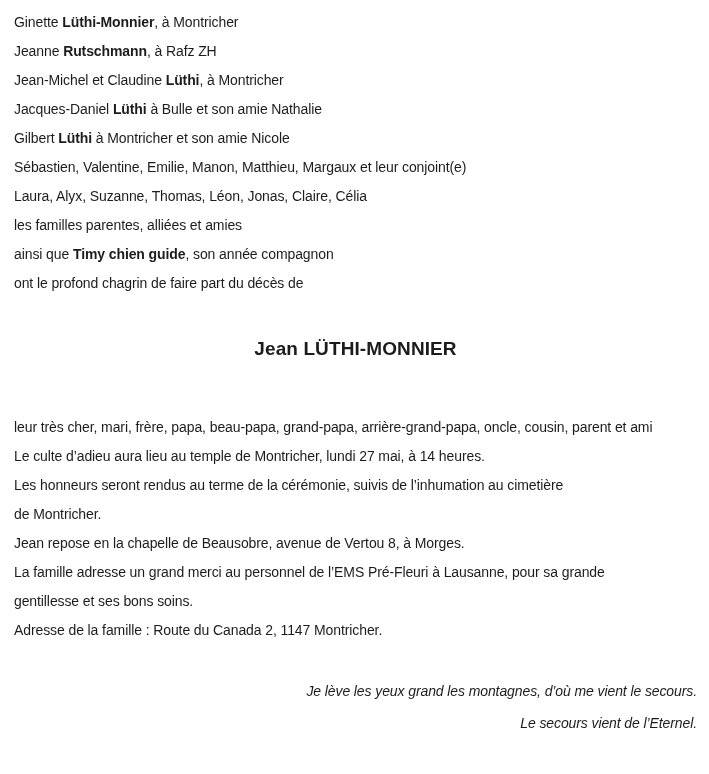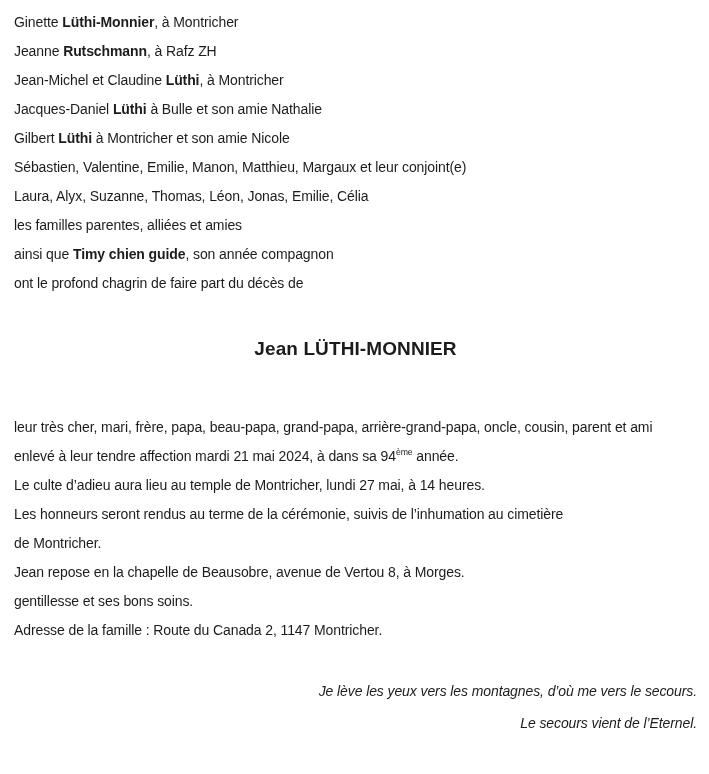--- a/index.html
+++ b/index.html
@@ -61,37 +61,37 @@
 
 <div class="document">
 
   <section class="family-list">
       <p class="line"><span>Ginette </span><span class="bold">Lüthi-Monnier</span><span>, à Montricher</span></p>
       <p class="line"><span>Jeanne </span><span class="bold">Rutschmann</span><span>, à Rafz ZH</span></p>
       <p class="line"><span>Jean-Michel et Claudine </span><span class="bold">Lüthi</span><span>, à Montricher</span></p>
       <p class="line"><span>Jacques-Daniel </span><span class="bold">Lüthi</span><span> à Bulle et son amie Nathalie</span></p>
       <p class="line"><span>Gilbert </span><span class="bold">Lüthi</span><span> à Montricher et son amie Nicole</span></p>
       <p class="line"><span>Sébastien, Valentine, Emilie, Manon, Matthieu, Margaux et leur conjoint(e)</span></p>
-      <p class="line"><span>Laura, Alyx, Suzanne, Thomas, Léon, Jonas, Emilie, Célia</span></p>
+      <p class="line"><span>Laura, Alyx, Suzanne, Thomas, Léon, Jonas, Claire, Célia</span></p>
       <p class="line"><span>les familles parentes, alliées et amies</span></p>
       <p class="line"><span>ainsi que </span><span class="bold">Timy chien guide</span><span>, son année compagnon</span></p>
       <p class="line"><span>ont le profond chagrin de faire part du décès de</span></p>
     </section>
 
   <h1 class="title">Jean LÜTHI-MONNIER</h1>
 
   <section class="body-text">
       <p class="line"><span>leur très cher, mari, frère, papa, beau-papa, grand-papa, arrière-grand-papa, oncle, cousin, parent et ami</span></p>
-      <p class="line"><span>enlevé à leur tendre affection mardi 21 mai 2024, à dans sa 94</span><sup>ème</sup><span> année.</span></p>
       <p class="line"><span>Le culte d’adieu aura lieu au temple de Montricher, lundi 27 mai, à 14 heures.</span></p>
       <p class="line"><span>Les honneurs seront rendus au terme de la cérémonie, suivis de l’inhumation au cimetière</span></p>
       <p class="line"><span>de Montricher.</span></p>
       <p class="line"><span>Jean repose en la chapelle de Beausobre, avenue de Vertou 8, à Morges.</span></p>
+      <p class="line"><span>La famille adresse un grand merci au personnel de l’EMS Pré-Fleuri à Lausanne, pour sa grande</span></p>
       <p class="line"><span>gentillesse et ses bons soins.</span></p>
       <p class="line"><span>Adresse de la famille : Route du Canada 2, 1147 Montricher.</span></p>
     </section>
 
   <section class="scripture">
-      <p class="line"><span>Je lève les yeux vers les montagnes, d’où me vers le secours.</span></p>
+      <p class="line"><span>Je lève les yeux grand les montagnes, d’où me vient le secours.</span></p>
       <p class="line"><span>Le secours vient de l’Eternel.</span></p>
     </section>
 
 </div>
 
 </body></html>

